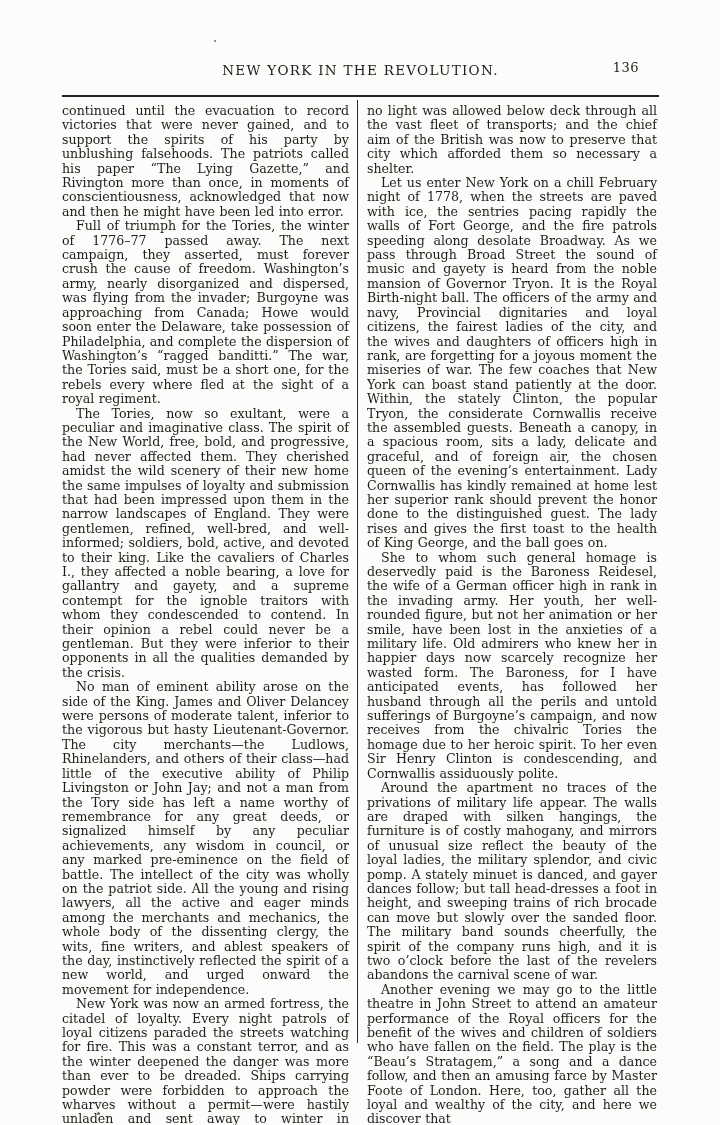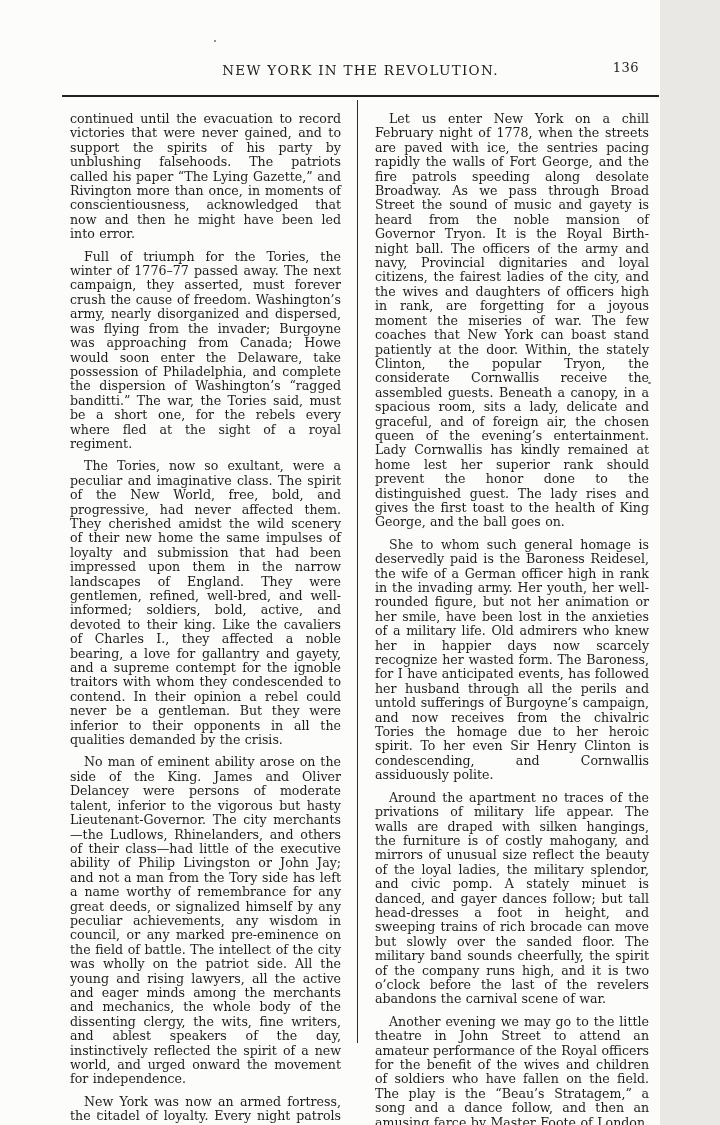--- a/index.html
+++ b/index.html
@@ -2,21 +2,21 @@
 <html><head>
 <meta charset="utf-8">
 <style>
   html, body {
     margin: 0;
     padding: 0;
     background: #e9e8e4;
   }
   .page {
     position: relative;
-    width: 660px;
+    width: 720px;
     height: 1125px;
     background: #fcfcfa;
     font-family: "DejaVu Serif", "Liberation Serif", serif;
     color: #1e1d1b;
     overflow: hidden;
   }
   .header {
     position: absolute;
     top: 62px;
     left: 62px;
@@ -61,21 +61,21 @@
   }
   .col-left  { width: 287px; padding-right: 8px; }
   .col-right { width: 290px; padding-left: 9px; }
   .divider {
     width: 1px;
     background: #2c2b29;
     height: 943px;
     margin-top: -4px;
     flex: 0 0 1px;
   }
-  .col p { margin: 8px; }
+  .col p { margin: 0; }
   .col p.indent { text-indent: 14px; }
   .speck {
     position: absolute;
     background: #6f6e6a;
     border-radius: 50%;
   }
   .speck-a { left: 214px; top: 40px;  width: 2px; height: 2px; }
   .speck-b { left: 97px;  top: 1112px; width: 3px; height: 3px; }
   .speck-c { left: 648px; top: 382px; width: 3px; height: 2px; }
 </style>
@@ -97,20 +97,21 @@
       <p>continued until the evacuation to record victories that were never gained, and to support the spirits of his party by unblushing falsehoods. The patriots called his paper “The Lying Gazette,” and Rivington more than once, in moments of conscientiousness, acknowledged that now and then he might have been led into error.</p>
       <p class="indent">Full of triumph for the Tories, the winter of 1776–77 passed away.  The next campaign, they asserted, must forever crush the cause of freedom.  Washington’s army, nearly disorganized and dispersed, was flying from the invader; Burgoyne was approaching from Canada; Howe would soon enter the Delaware, take possession of Philadelphia, and complete the dispersion of Washington’s “ragged banditti.”  The war, the Tories said, must be a short one, for the rebels every where fled at the sight of a royal regiment.</p>
       <p class="indent">The Tories, now so exultant, were a peculiar and imaginative class.  The spirit of the New World, free, bold, and progressive, had never affected them.  They cherished amidst the wild scenery of their new home the same impulses of loyalty and submission that had been impressed upon them in the narrow landscapes of England. They were gentlemen, refined, well-bred, and well-informed; soldiers, bold, active, and devoted to their king.  Like the cavaliers of Charles I., they affected a noble bearing, a love for gallantry and gayety, and a supreme contempt for the ignoble traitors with whom they condescended to contend.  In their opinion a rebel could never be a gentleman.  But they were inferior to their opponents in all the qualities demanded by the crisis.</p>
       <p class="indent">No man of eminent ability arose on the side of the King.  James and Oliver Delancey were persons of moderate talent, inferior to the vigorous but hasty Lieutenant-Governor.  The city merchants—the Ludlows, Rhinelanders, and others of their class—had little of the executive ability of Philip Livingston or John Jay; and not a man from the Tory side has left a name worthy of remembrance for any great deeds, or signalized himself by any peculiar achievements, any wisdom in council, or any marked pre-eminence on the field of battle.  The intellect of the city was wholly on the patriot side.  All the young and rising lawyers, all the active and eager minds among the merchants and mechanics, the whole body of the dissenting clergy, the wits, fine writers, and ablest speakers of the day, instinctively reflected the spirit of a new world, and urged onward the movement for independence.</p>
       <p class="indent">New York was now an armed fortress, the citadel of loyalty.  Every night patrols of loyal citizens paraded the streets watching for fire. This was a constant terror, and as the winter deepened the danger was more than ever to be dreaded.  Ships carrying powder were forbidden to approach the wharves without a permit—were hastily unladen and sent away to winter in Newtown Creek.  Taverns and shops were closed at nine o’clock, and after that hour</p>
     </div>
 
     <div class="divider"></div>
 
     <div class="col col-right">
+      <p>no light was allowed below deck through all the vast fleet of transports; and the chief aim of the British was now to preserve that city which afforded them so necessary a shelter.</p>
       <p class="indent">Let us enter New York on a chill February night of 1778, when the streets are paved with ice, the sentries pacing rapidly the walls of Fort George, and the fire patrols speeding along desolate Broadway.  As we pass through Broad Street the sound of music and gayety is heard from the noble mansion of Governor Tryon. It is the Royal Birth-night ball.  The officers of the army and navy, Provincial dignitaries and loyal citizens, the fairest ladies of the city, and the wives and daughters of officers high in rank, are forgetting for a joyous moment the miseries of war.  The few coaches that New York can boast stand patiently at the door. Within, the stately Clinton, the popular Tryon, the considerate Cornwallis receive the assembled guests.  Beneath a canopy, in a spacious room, sits a lady, delicate and graceful, and of foreign air, the chosen queen of the evening’s entertainment.  Lady Cornwallis has kindly remained at home lest her superior rank should prevent the honor done to the distinguished guest.  The lady rises and gives the first toast to the health of King George, and the ball goes on.</p>
       <p class="indent">She to whom such general homage is deservedly paid is the Baroness Reidesel, the wife of a German officer high in rank in the invading army.  Her youth, her well-rounded figure, but not her animation or her smile, have been lost in the anxieties of a military life.  Old admirers who knew her in happier days now scarcely recognize her wasted form.  The Baroness, for I have anticipated events, has followed her husband through all the perils and untold sufferings of Burgoyne’s campaign, and now receives from the chivalric Tories the homage due to her heroic spirit.  To her even Sir Henry Clinton is condescending, and Cornwallis assiduously polite.</p>
       <p class="indent">Around the apartment no traces of the privations of military life appear.  The walls are draped with silken hangings, the furniture is of costly mahogany, and mirrors of unusual size reflect the beauty of the loyal ladies, the military splendor, and civic pomp.  A stately minuet is danced, and gayer dances follow; but tall head-dresses a foot in height, and sweeping trains of rich brocade can move but slowly over the sanded floor.  The military band sounds cheerfully, the spirit of the company runs high, and it is two o’clock before the last of the revelers abandons the carnival scene of war.</p>
       <p class="indent">Another evening we may go to the little theatre in John Street to attend an amateur performance of the Royal officers for the benefit of the wives and children of soldiers who have fallen on the field.  The play is the “Beau’s Stratagem,” a song and a dance follow, and then an amusing farce by Master Foote of London.  Here, too, gather all the loyal and wealthy of the city, and here we discover that</p>
     </div>
 
   </div>
 
   <span class="speck speck-a"></span>
   <span class="speck speck-b"></span>

